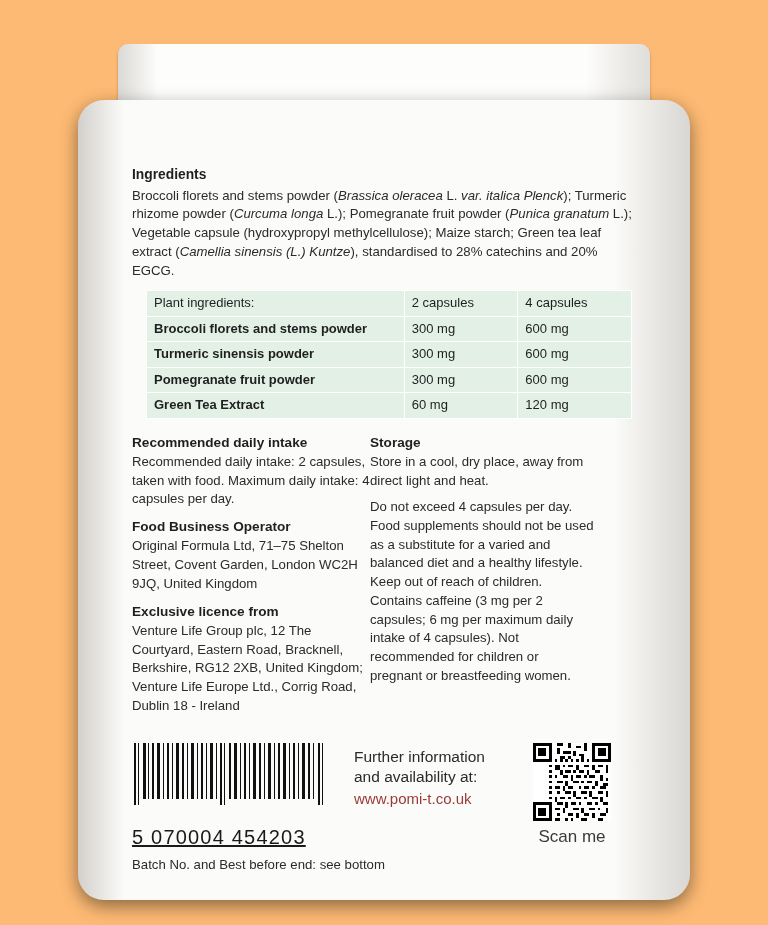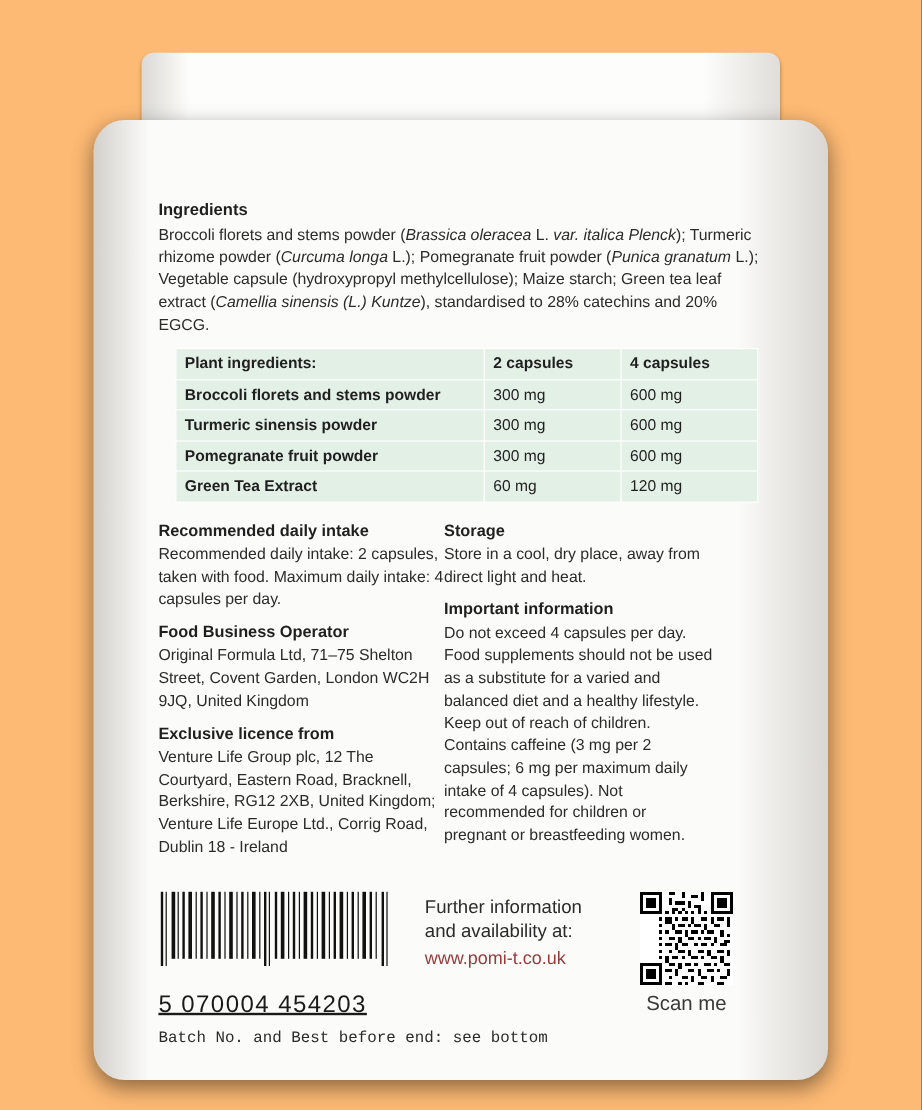--- a/index.html
+++ b/index.html
@@ -118,21 +118,21 @@
     font-size: 13px;
   }
   .table th, .table td {
     border: 1px solid #ffffff;
     padding: 3px 7px;
     text-align: left;
     font-weight: bold;
     color: #1f1f1f;
     white-space: nowrap;
   }
-  .table th { font-weight: bold; }
+  .table th { font-weight: normal; }
   .table td.val { font-weight: normal; }
   .col-name { width: 252px; }
   .col-2 { width: 110px; }
   .col-4 { width: 110px; }
 
   
   .cols {
     display: flex;
     margin-top: 2px;
   }
@@ -211,21 +211,20 @@
     color: #3a3a3a;
     margin-top: 4px;
   }
 
   .batch {
     position: absolute;
     left: 0;
     top: 113px;
     font-size: 13.2px;
     color: #2b2b2b;
-    font-family: Liberation Mono, monospace;
   }
 </style>
 </head>
 <body>
 
 <div class="stage">
 
   <div class="jar-lid"></div>
   <div class="lid-shade-left"></div>
   <div class="lid-shade-right"></div>
@@ -281,21 +280,20 @@
         <p class="para">Original Formula Ltd, 71–75 Shelton Street, Covent Garden, London WC2H 9JQ, United Kingdom</p>
 
         <div class="subhead">Exclusive licence from</div>
         <p class="para">Venture Life Group plc, 12 The Courtyard, Eastern Road, Bracknell, Berkshire, RG12 2XB, United Kingdom; Venture Life Europe Ltd., Corrig Road, Dublin 18 - Ireland</p>
       </div>
 
       <div class="col-right">
         <div class="subhead">Storage</div>
         <p class="para">Store in a cool, dry place, away from direct light and heat.</p>
 
-        <div class="subhead">Important information</div>
         <p class="para">Do not exceed 4 capsules per day. Food supplements should not be used as a substitute for a varied and balanced diet and a healthy lifestyle. Keep out of reach of children. Contains caffeine (3 mg per 2 capsules; 6 mg per maximum daily intake of 4 capsules). Not recommended for children or pregnant or breastfeeding women.</p>
       </div>
     </div>
 
     <div class="bottom">
 
       <div class="barcode-wrap">
         <svg class="barcode" viewBox="0 0 196 62" preserveAspectRatio="none">
           <rect x="0" y="0" width="196" height="62" fill="#fbfbf9"></rect>
           <g fill="#111111">

